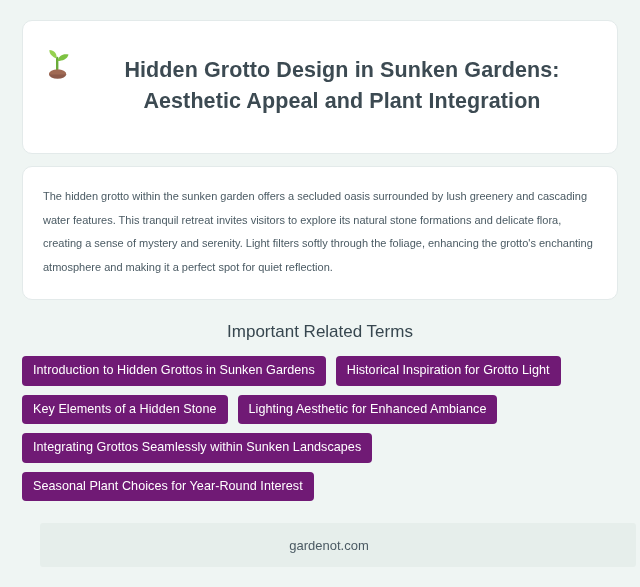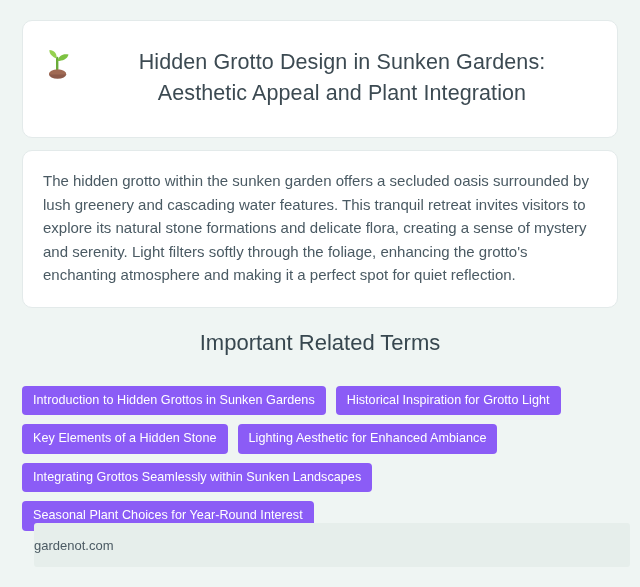--- a/index.html
+++ b/index.html
@@ -46,78 +46,78 @@
   }
   .seedling-icon {
     flex: 0 0 auto;
     width: 30px;
     height: 34px;
     margin-top: 6px;
     position: relative;
   }
   .page-title {
     font-size: 21.5px;
-    font-weight: 400;
+    font-weight: 700;
     line-height: 31px;
     color: #3c4a52;
     text-align: center;
     letter-spacing: 0.1px;
-    margin: 8px;
+    margin: 16px;
   }
 
   .summary-card {
     width: 596px;
     margin-top: 12px;
     padding: 18px 20px 20px 20px;
   }
   .summary-text {
-    font-size: 15px;
+    font-size: 11px;
     line-height: 23.5px;
     color: #4a5a63;
     margin: 0;
   }
 
   
   .terms-heading {
     text-align: center;
-    font-size: 22px;
+    font-size: 17px;
     font-weight: 400;
     color: #37474f;
-    margin: 22px 0 30px 0;
+    margin: 22px 0 14px 0;
   }
   .tag-list {
     display: flex;
     flex-wrap: wrap;
     gap: 9px 10px;
     width: 596px;
   }
   .tag {
-    background: #8b5cf6;
+    background: #701a75;
     color: #ffffff;
     font-size: 12.6px;
     line-height: 1;
     padding: 8px 11px 9px 11px;
     border-radius: 4px;
     white-space: nowrap;
     letter-spacing: 0.05px;
   }
 
   
   .footer {
     position: absolute;
-    left: 34px;
+    left: 40px;
     top: 523px;
     width: 596px;
     height: 44px;
     box-sizing: border-box;
     background: #e6eeeb;
     border-radius: 3px;
     display: flex;
     align-items: center;
-    justify-content: flex-start;
+    justify-content: center;
     padding-right: 18px;
   }
   .footer-site {
     font-size: 13px;
     color: #4b5a63;
   }
 </style>
 </head>
 <body>
 

